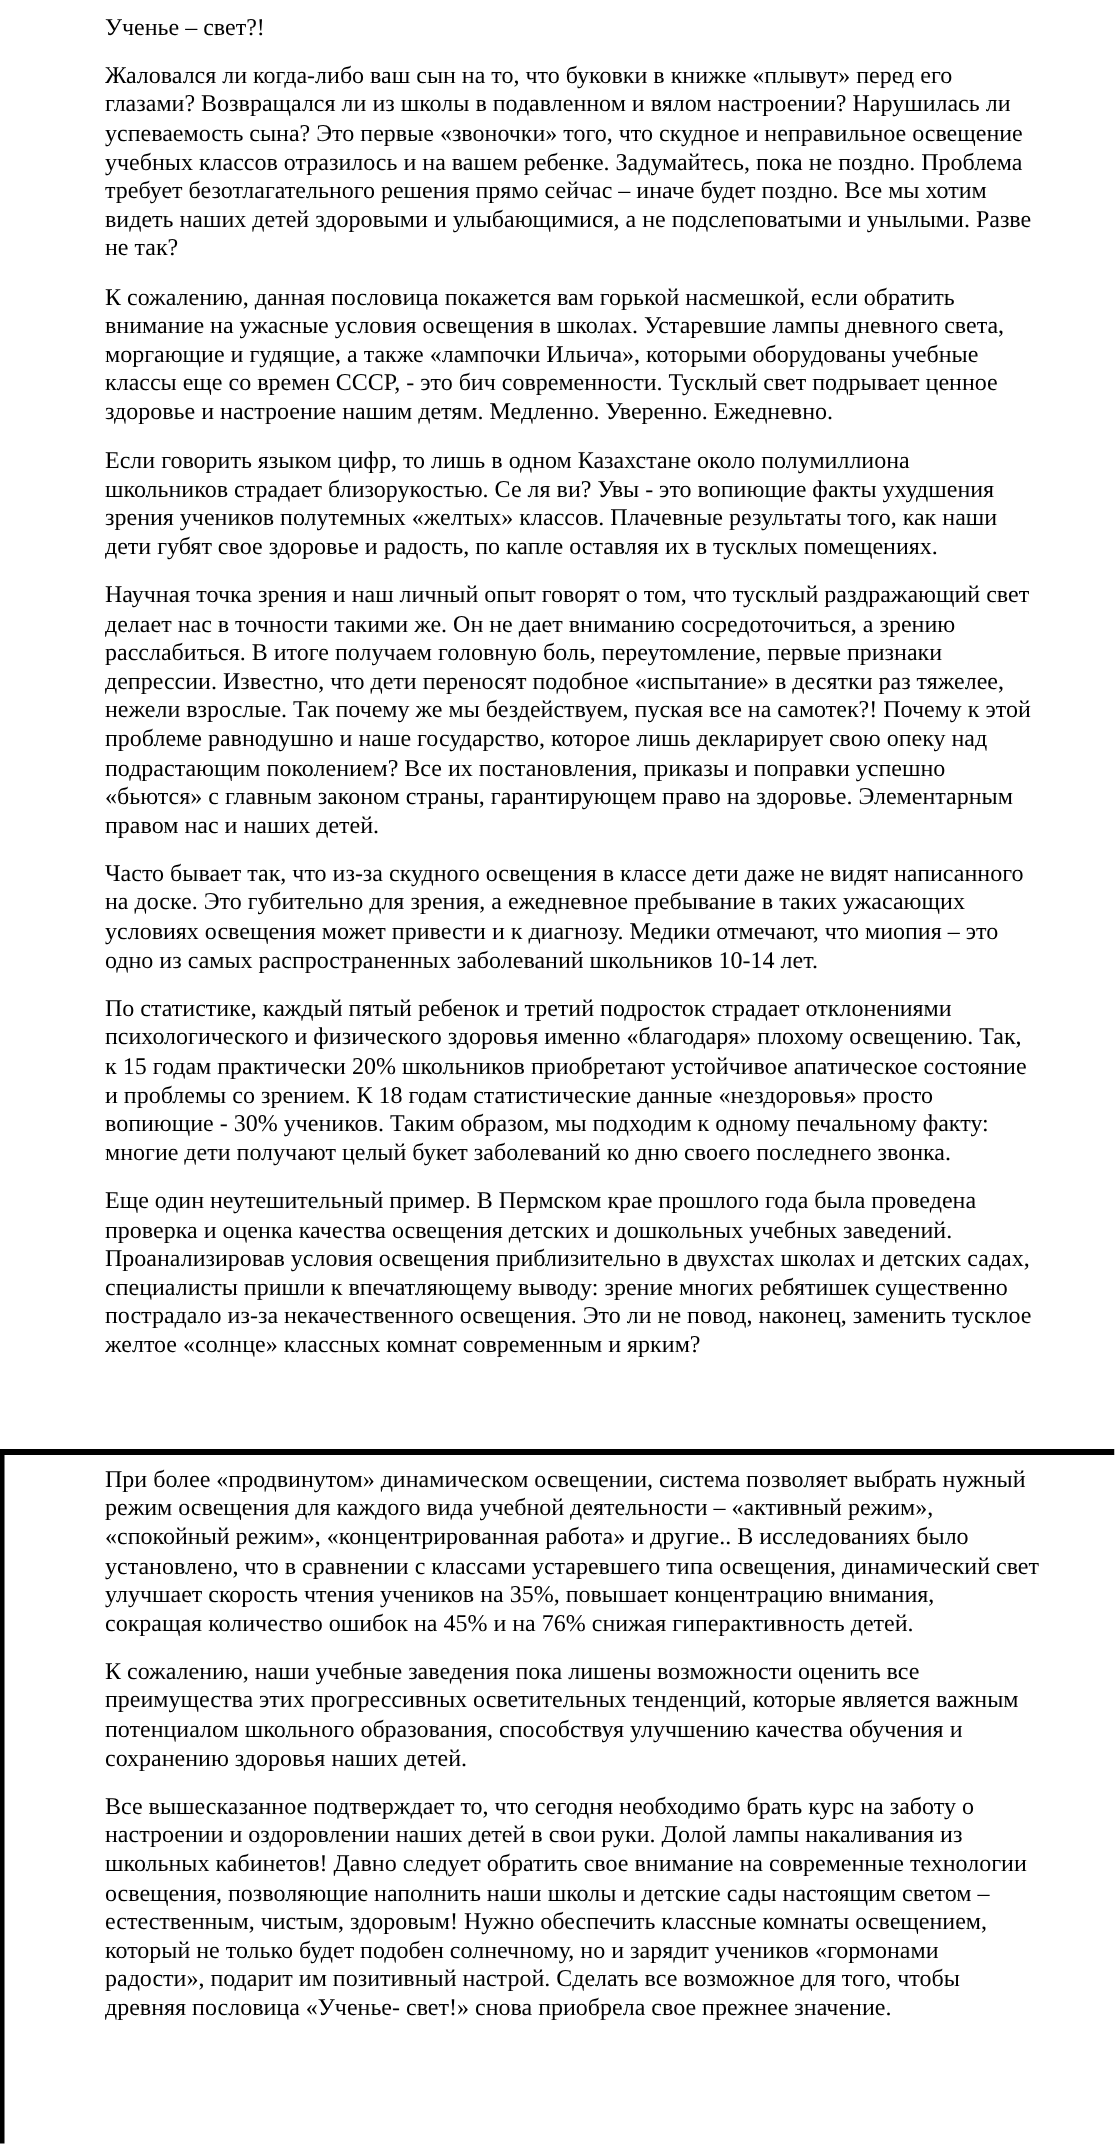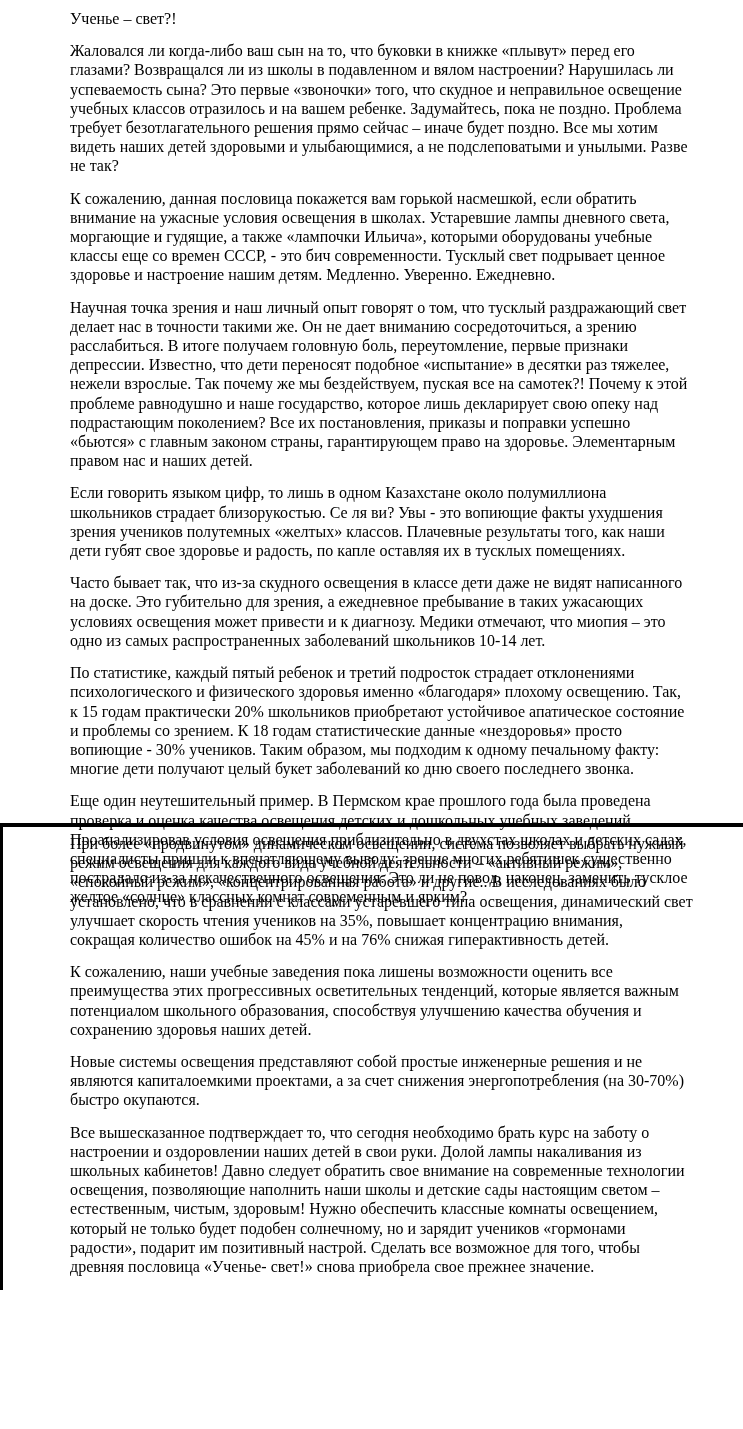--- a/index.html
+++ b/index.html
@@ -14,21 +14,21 @@
     font-family: "Liberation Serif", "DejaVu Serif", serif;
     font-size: 16px;
     line-height: 19.2px;
     color: #000000;
     overflow: hidden;
   }
   .page {
     box-sizing: border-box;
   }
   .page-one {
-    height: 823px;
+    height: 966px;
     padding: 9px 25px 0 70px;
   }
   .page-two {
     height: 463px;
     border-left: 3px solid #000000;
     padding: 7px 20px 0 67px;
   }
   .page-break-line {
     height: 4px;
     background: #000000;
@@ -55,33 +55,33 @@
 успеваемость сына? Это первые «звоночки» того, что скудное и неправильное освещение
 учебных классов отразилось и на вашем ребенке. Задумайтесь, пока не поздно. Проблема
 требует безотлагательного решения прямо сейчас – иначе будет поздно. Все мы хотим
 видеть наших детей здоровыми и улыбающимися, а не подслеповатыми и унылыми. Разве
 не так?</p>
   <p class="para">К сожалению, данная пословица покажется вам горькой насмешкой, если обратить
 внимание на ужасные условия освещения в школах. Устаревшие лампы дневного света,
 моргающие и гудящие, а также «лампочки Ильича», которыми оборудованы учебные
 классы еще со времен СССР, - это бич современности. Тусклый свет подрывает ценное
 здоровье и настроение нашим детям. Медленно. Уверенно. Ежедневно.</p>
+  <p class="para">Если говорить языком цифр, то лишь в одном Казахстане около полумиллиона
+школьников страдает близорукостью. Се ля ви? Увы - это вопиющие факты ухудшения
+зрения учеников полутемных «желтых» классов. Плачевные результаты того, как наши
+дети губят свое здоровье и радость, по капле оставляя их в тусклых помещениях.</p>
   <p class="para">Научная точка зрения и наш личный опыт говорят о том, что тусклый раздражающий свет
 делает нас в точности такими же. Он не дает вниманию сосредоточиться, а зрению
 расслабиться. В итоге получаем головную боль, переутомление, первые признаки
 депрессии. Известно, что дети переносят подобное «испытание» в десятки раз тяжелее,
 нежели взрослые. Так почему же мы бездействуем, пуская все на самотек?! Почему к этой
 проблеме равнодушно и наше государство, которое лишь декларирует свою опеку над
 подрастающим поколением? Все их постановления, приказы и поправки успешно
 «бьются» с главным законом страны, гарантирующем право на здоровье. Элементарным
 правом нас и наших детей.</p>
-  <p class="para">Если говорить языком цифр, то лишь в одном Казахстане около полумиллиона
-школьников страдает близорукостью. Се ля ви? Увы - это вопиющие факты ухудшения
-зрения учеников полутемных «желтых» классов. Плачевные результаты того, как наши
-дети губят свое здоровье и радость, по капле оставляя их в тусклых помещениях.</p>
   <p class="para">Часто бывает так, что из-за скудного освещения в классе дети даже не видят написанного
 на доске. Это губительно для зрения, а ежедневное пребывание в таких ужасающих
 условиях освещения может привести и к диагнозу. Медики отмечают, что миопия – это
 одно из самых распространенных заболеваний школьников 10-14 лет.</p>
   <p class="para">По статистике, каждый пятый ребенок и третий подросток страдает отклонениями
 психологического и физического здоровья именно «благодаря» плохому освещению. Так,
 к 15 годам практически 20% школьников приобретают устойчивое апатическое состояние
 и проблемы со зрением. К 18 годам статистические данные «нездоровья» просто
 вопиющие - 30% учеников. Таким образом, мы подходим к одному печальному факту:
 многие дети получают целый букет заболеваний ко дню своего последнего звонка.</p>
@@ -99,23 +99,20 @@
   <p class="para">При более «продвинутом» динамическом освещении, система позволяет выбрать нужный
 режим освещения для каждого вида учебной деятельности – «активный режим»,
 «спокойный режим», «концентрированная работа» и другие.. В исследованиях было
 установлено, что в сравнении с классами устаревшего типа освещения, динамический свет
 улучшает скорость чтения учеников на 35%, повышает концентрацию внимания,
 сокращая количество ошибок на 45% и на 76% снижая гиперактивность детей.</p>
   <p class="para">К сожалению, наши учебные заведения пока лишены возможности оценить все
 преимущества этих прогрессивных осветительных тенденций, которые является важным
 потенциалом школьного образования, способствуя улучшению качества обучения и
 сохранению здоровья наших детей.</p>
-  <p class="para">Новые системы освещения представляют собой простые инженерные решения и не
-являются капиталоемкими проектами, а за счет снижения энергопотребления (на 30-70%)
-быстро окупаются.</p>
   <p class="para">Все вышесказанное подтверждает то, что сегодня необходимо брать курс на заботу о
 настроении и оздоровлении наших детей в свои руки. Долой лампы накаливания из
 школьных кабинетов! Давно следует обратить свое внимание на современные технологии
 освещения, позволяющие наполнить наши школы и детские сады настоящим светом –
 естественным, чистым, здоровым! Нужно обеспечить классные комнаты освещением,
 который не только будет подобен солнечному, но и зарядит учеников «гормонами
 радости», подарит им позитивный настрой. Сделать все возможное для того, чтобы
 древняя пословица «Ученье- свет!» снова приобрела свое прежнее значение.</p>
 </div>
 

